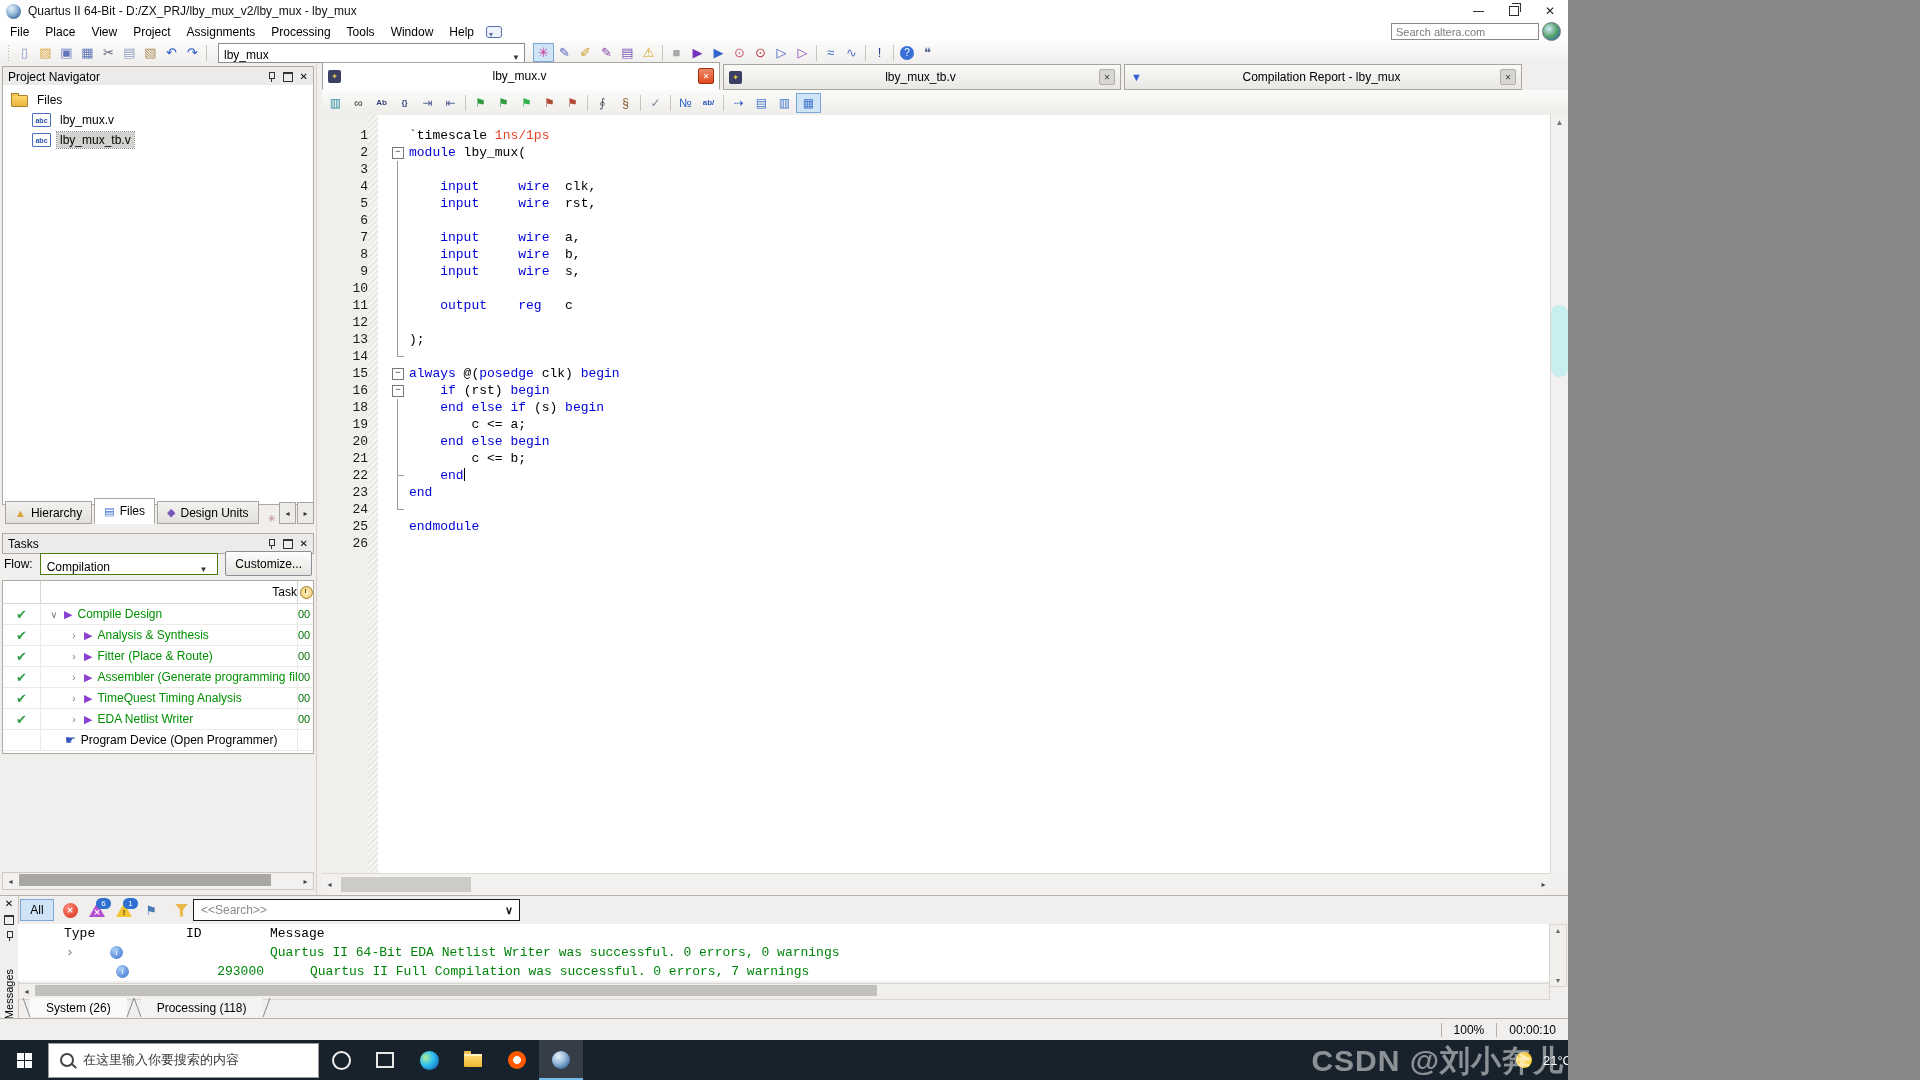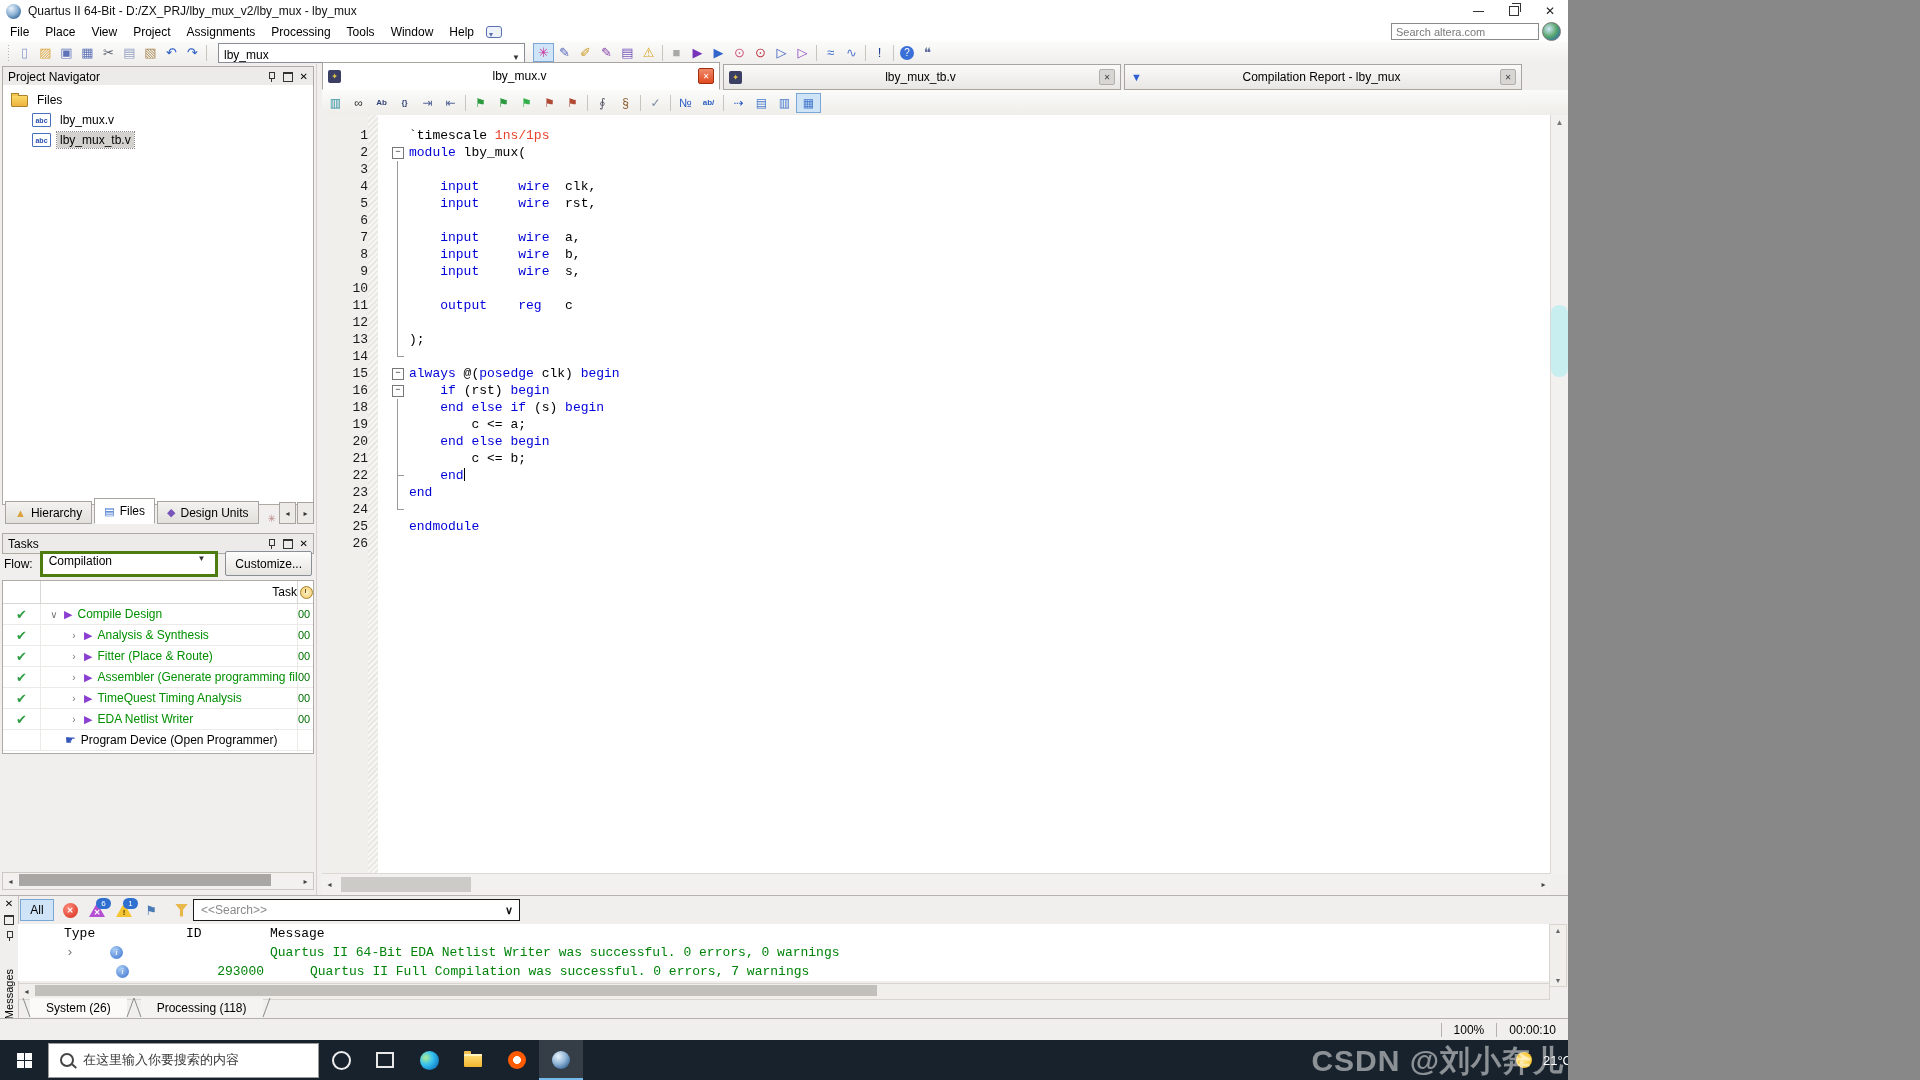--- a/index.html
+++ b/index.html
@@ -45,21 +45,21 @@
   .trow.selected .lbl{background:#d4d2ce;outline:1px dotted #8a8a8a}
   .folder{width:15px;height:10px;background:linear-gradient(#fbd968,#edb33e);border:1px solid #a8832a;border-radius:1px;position:relative;margin-top:2px}
   .folder::before{content:"";position:absolute;top:-3px;left:-1px;width:6px;height:2px;background:#f4c452;border:1px solid #a8832a;border-bottom:none}
   .vfile{width:17px;height:12px;border:1px solid #4a6fc0;background:#fff;color:#2a4fb0;font-size:7px;font-weight:bold;display:flex;align-items:center;justify-content:center;border-radius:1px}
   .ltabs{position:absolute;left:2px;top:435px;right:2px;height:25px;display:flex;align-items:flex-end;padding-left:3px;gap:2px}
   .ltab{height:21px;display:flex;align-items:center;gap:5px;padding:0 9px;border:1px solid #a8a5a0;background:linear-gradient(#f3f2f0,#e2e0dc);font-size:12px}
   .ltab.active{background:#fff;height:24px;border-bottom-color:#fff}
   .ltab-extra{margin-left:auto;display:flex;align-items:flex-end;gap:1px}
   .sbtn{width:15px;height:20px;border:1px solid #a8a5a0;background:#edebe8;display:flex;align-items:center;justify-content:center;font-size:8px;color:#333}
   .flowrow{position:absolute;top:486px;left:4px;right:4px;height:27px;display:flex;align-items:center;gap:7px}
-  .flow-combo{flex:1;height:20px;border:3px solid #4d7c0f;background:#fff;display:flex;align-items:flex-start;padding:0 6px}
+  .flow-combo{flex:1;height:20px;border:1px solid #4d7c0f;background:#fff;display:flex;align-items:flex-end;padding:0 6px}
   .btn{height:23px;border:1px solid #8a8e96;background:linear-gradient(#fdfdfc,#e6e4e0);padding:0 9px;display:flex;align-items:center;border-radius:2px}
   .ttable{position:absolute;top:516px;left:2px;right:2px;height:172px;background:#fff;border:1px solid #aeaba5}
   .thead{display:flex;height:22px;border-bottom:1px solid #d8d6d2;align-items:center}
   .thead .c1{width:37px;border-right:1px solid #d8d6d2;height:100%}
   .thead .c2{flex:1;text-align:right}
   .thead .c3{width:15px;border-left:1px solid #d8d6d2;height:100%;display:flex;align-items:center;justify-content:flex-start;overflow:hidden}
   .clock{width:11px;height:11px;border-radius:50%;border:1px solid #a5812a;background:radial-gradient(#fdf3cf,#f0c75e);position:relative;flex:none;margin-left:2px}
   .clock::after{content:"";position:absolute;left:4px;top:2px;width:1px;height:4px;background:#6a5210}
   .trow2{display:flex;height:20px;align-items:center;border-bottom:1px solid #eceae6}
   .trow2 .c1{width:37px;border-right:1px solid #eceae6;height:100%;display:flex;align-items:center;justify-content:center;color:#2f9e44;font-size:13px}

